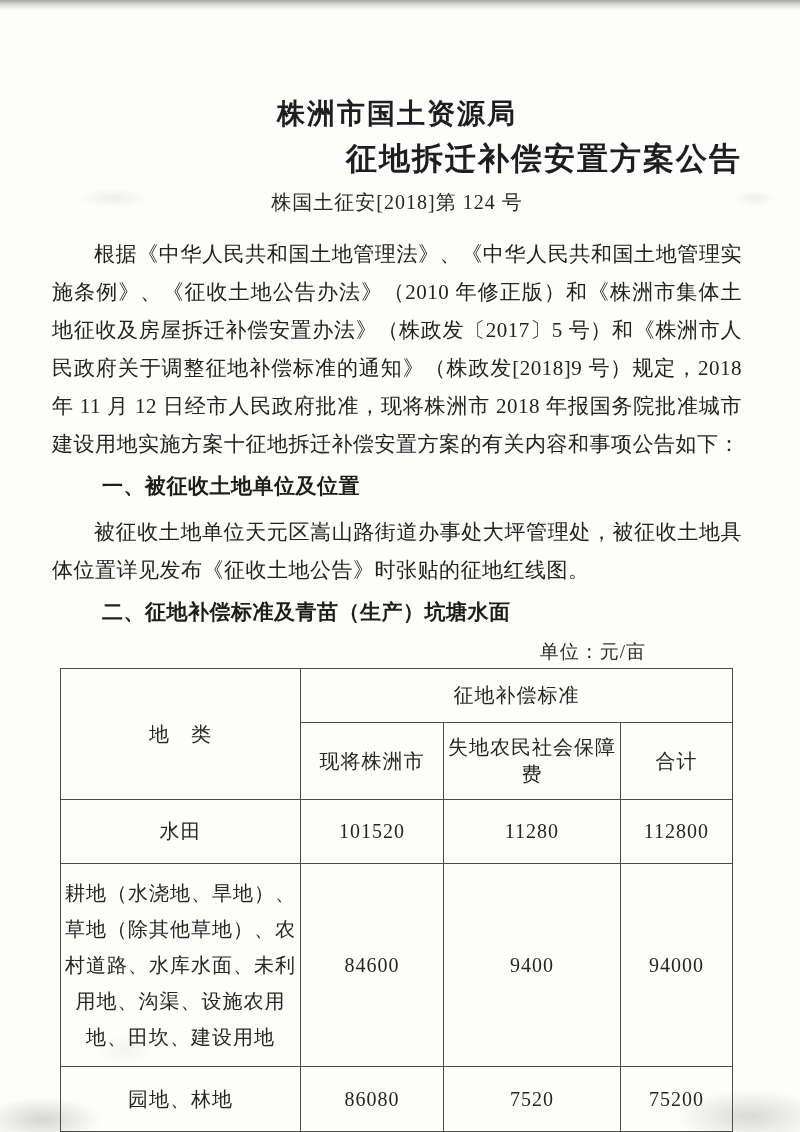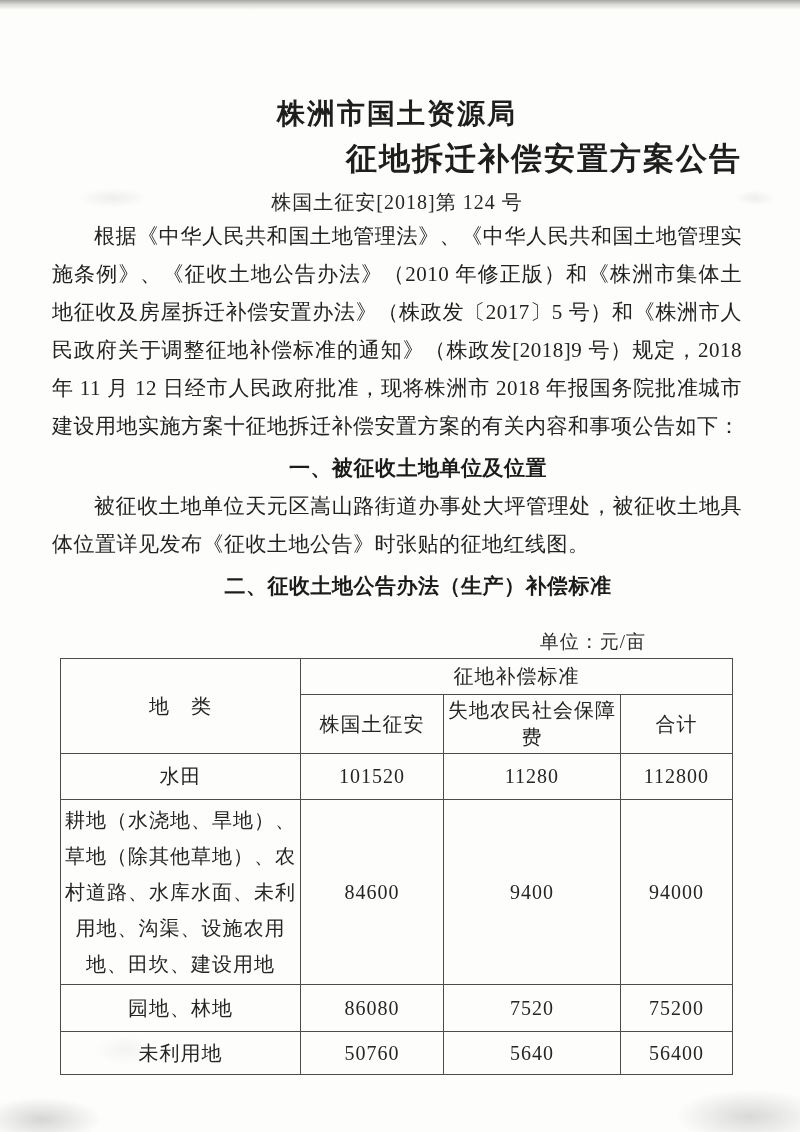--- a/index.html
+++ b/index.html
@@ -74,35 +74,34 @@
   }
   .para {
     margin: 0;
     font-size: 21px;
     line-height: 38px;
     letter-spacing: 0.5px;
     text-align: justify;
     text-indent: 2em;
     color: #222220;
   }
-  .para.intro { margin-top: 1px; }
+  .para.intro { margin-top: 19px; }
   .heading {
-    margin: 0;
+    margin: 8px;
     font-family: "Liberation Sans", sans-serif;
     font-size: 21px;
     line-height: 38px;
     font-weight: bold;
     text-indent: 2em;
     letter-spacing: 0.5px;
     margin-top: 4px;
     color: #1c1c1a;
-    text-align: center;
   }
   .unit-label {
-    margin-top: 24px;
+    margin-top: 8px;
     text-align: right;
     padding-right: 96px;
     font-size: 19px;
     line-height: 26px;
     letter-spacing: 1px;
     color: #2a2a28;
   }
   table.comp-table {
     border-collapse: collapse;
     table-layout: fixed;
@@ -113,21 +112,21 @@
   table.comp-table col.c2 { width: 143px; }
   table.comp-table col.c3 { width: 177px; }
   table.comp-table col.c4 { width: 112px; }
   table.comp-table td {
     border: 1px solid #4c4c48;
     text-align: center;
     vertical-align: middle;
     font-size: 20px;
     letter-spacing: 1px;
     color: #252523;
-    padding: 2px 4px;
+    padding: 11px 4px;
     overflow: hidden;
   }
   tr.hr1 td { height: 31px; }
   tr.hr2 td { height: 30px; }
   tr.r1  td { height: 41px; text-align: center; }
   tr.r2  td { height: 148px; }
   tr.r3  td { height: 42px; }
   tr.r4  td { height: 38px; }
   td.land-desc {
     text-align: center;
@@ -151,38 +150,38 @@
   <div class="content">
     <h1 class="agency">株洲市国土资源局</h1>
     <h1 class="doc-title">征地拆迁补偿安置方案公告</h1>
     <div class="docnum">株国土征安[2018]第 124 号</div>
 
     <p class="para intro">根据《中华人民共和国土地管理法》、《中华人民共和国土地管理实施条例》、《征收土地公告办法》（2010 年修正版）和《株洲市集体土地征收及房屋拆迁补偿安置办法》（株政发〔2017〕5 号）和《株洲市人民政府关于调整征地补偿标准的通知》（株政发[2018]9 号）规定，2018 年 11 月 12 日经市人民政府批准，现将株洲市 2018 年报国务院批准城市建设用地实施方案十征地拆迁补偿安置方案的有关内容和事项公告如下：</p>
 
     <div class="heading">一、被征收土地单位及位置</div>
     <p class="para">被征收土地单位天元区嵩山路街道办事处大坪管理处，被征收土地具体位置详见发布《征收土地公告》时张贴的征地红线图。</p>
 
-    <div class="heading">二、征收土地公告办法（生产）补偿标准</div>
+    <div class="heading">二、征地补偿标准及青苗（生产）坑塘水面</div>
 
     <div class="unit-label">单位：元/亩</div>
 
     <table class="comp-table">
       <colgroup>
         <col class="c1">
           <col class="c2">
           <col class="c3">
           <col class="c4">
       </colgroup>
       <tbody>
         <tr class="hr1">
           <td rowspan="2">地　类</td>
           <td colspan="3">征地补偿标准</td>
         </tr>
         <tr class="hr2">
-          <td>株国土征安</td>
+          <td>现将株洲市</td>
           <td>失地农民社会保障费</td>
           <td>合计</td>
         </tr>
         <tr class="r1">
           <td>水田</td>
           <td class="num">101520</td>
           <td class="num">11280</td>
           <td class="num">112800</td>
         </tr>
         <tr class="r2">

